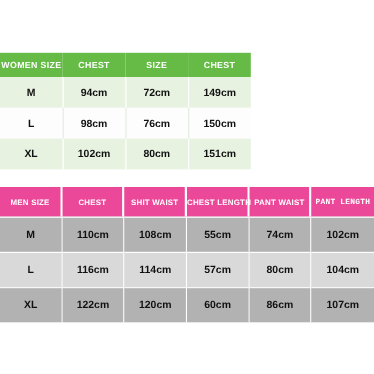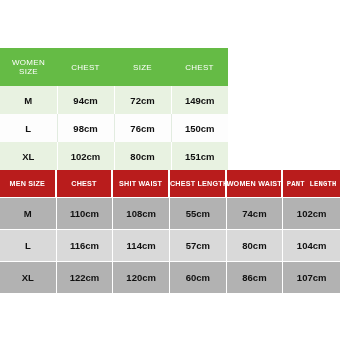--- a/index.html
+++ b/index.html
@@ -30,26 +30,26 @@
     width: 228px;
     border-collapse: collapse;
     table-layout: fixed;
   }
   .women-table col { width: 57px; }
 
   .women-table thead th {
     background: #65bb45;
     color: #ffffff;
     font-size: 8px;
-    font-weight: normal;
+    font-weight: bold;
     letter-spacing: 0.3px;
     height: 22px;
     text-align: center;
     vertical-align: middle;
-    padding: 8px;
+    padding: 0;
     border: none;
   }
   .women-table tbody td {
     height: 28px;
     font-size: 9.5px;
     font-weight: bold;
     color: #111111;
     text-align: center;
     vertical-align: middle;
     padding: 0;
@@ -69,21 +69,21 @@
     left: 0;
     top: 170px;
     width: 340px;
     border-collapse: separate;
     border-spacing: 0;
     table-layout: fixed;
   }
   .men-table col { width: 56.6px; }
 
   .men-table thead th {
-    background: #b91c1c;
+    background: #ec4899;
     color: #ffffff;
     font-size: 7.2px;
     font-weight: bold;
     letter-spacing: 0.2px;
     height: 27px;
     text-align: center;
     vertical-align: middle;
     padding: 0;
     border-right: 2px solid #ffffff;
     white-space: nowrap;
@@ -155,21 +155,21 @@
         <col>
         <col>
         <col>
       </colgroup>
     <thead>
       <tr>
         <th>MEN SIZE</th>
         <th>CHEST</th>
         <th>SHIT WAIST</th>
         <th>CHEST LENGTH</th>
-        <th>WOMEN WAIST</th>
+        <th>PANT WAIST</th>
         <th>PANT LENGTH</th>
       </tr>
     </thead>
     <tbody>
       <tr class="dark">
         <td>M</td>
         <td>110cm</td>
         <td>108cm</td>
         <td>55cm</td>
         <td>74cm</td>

